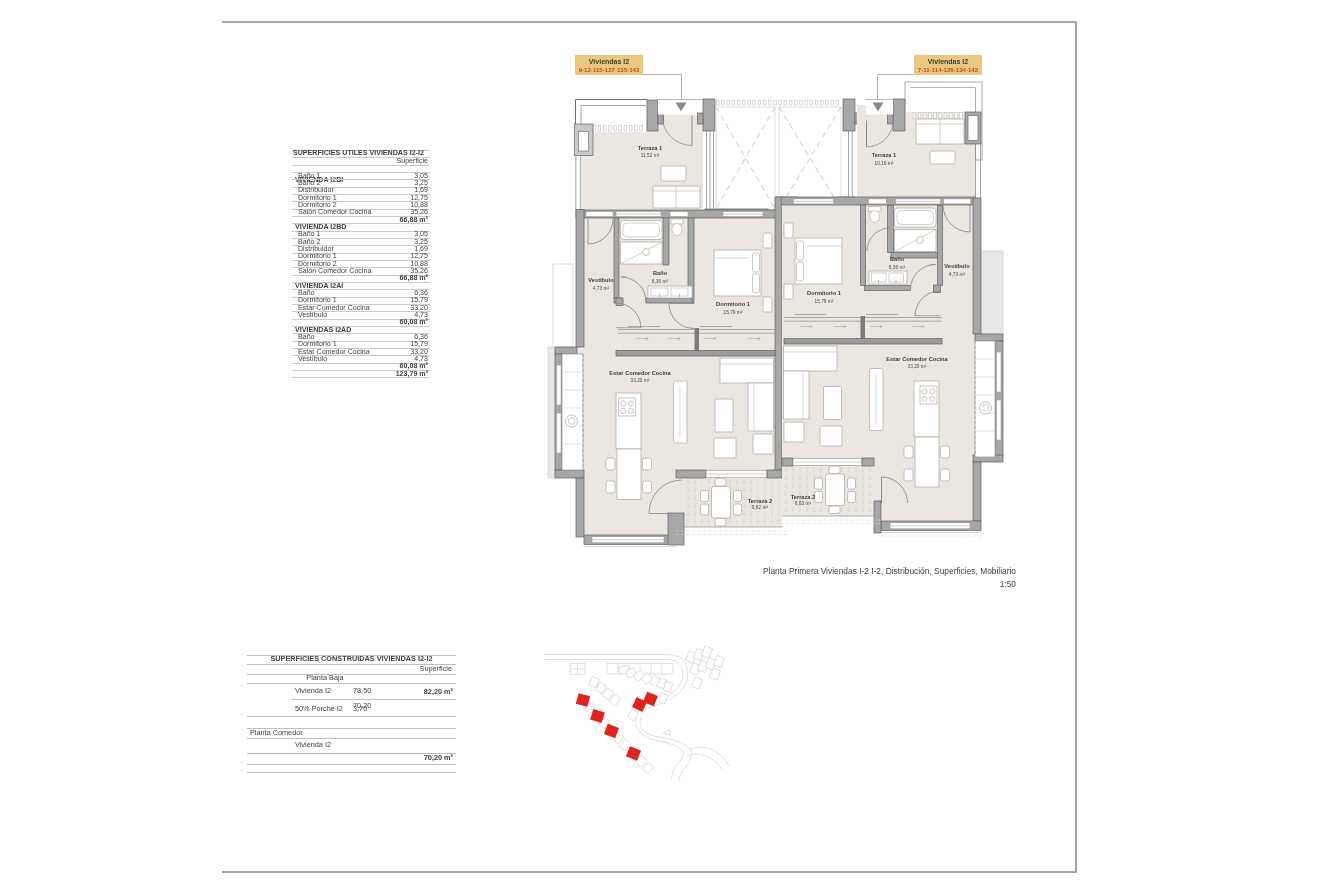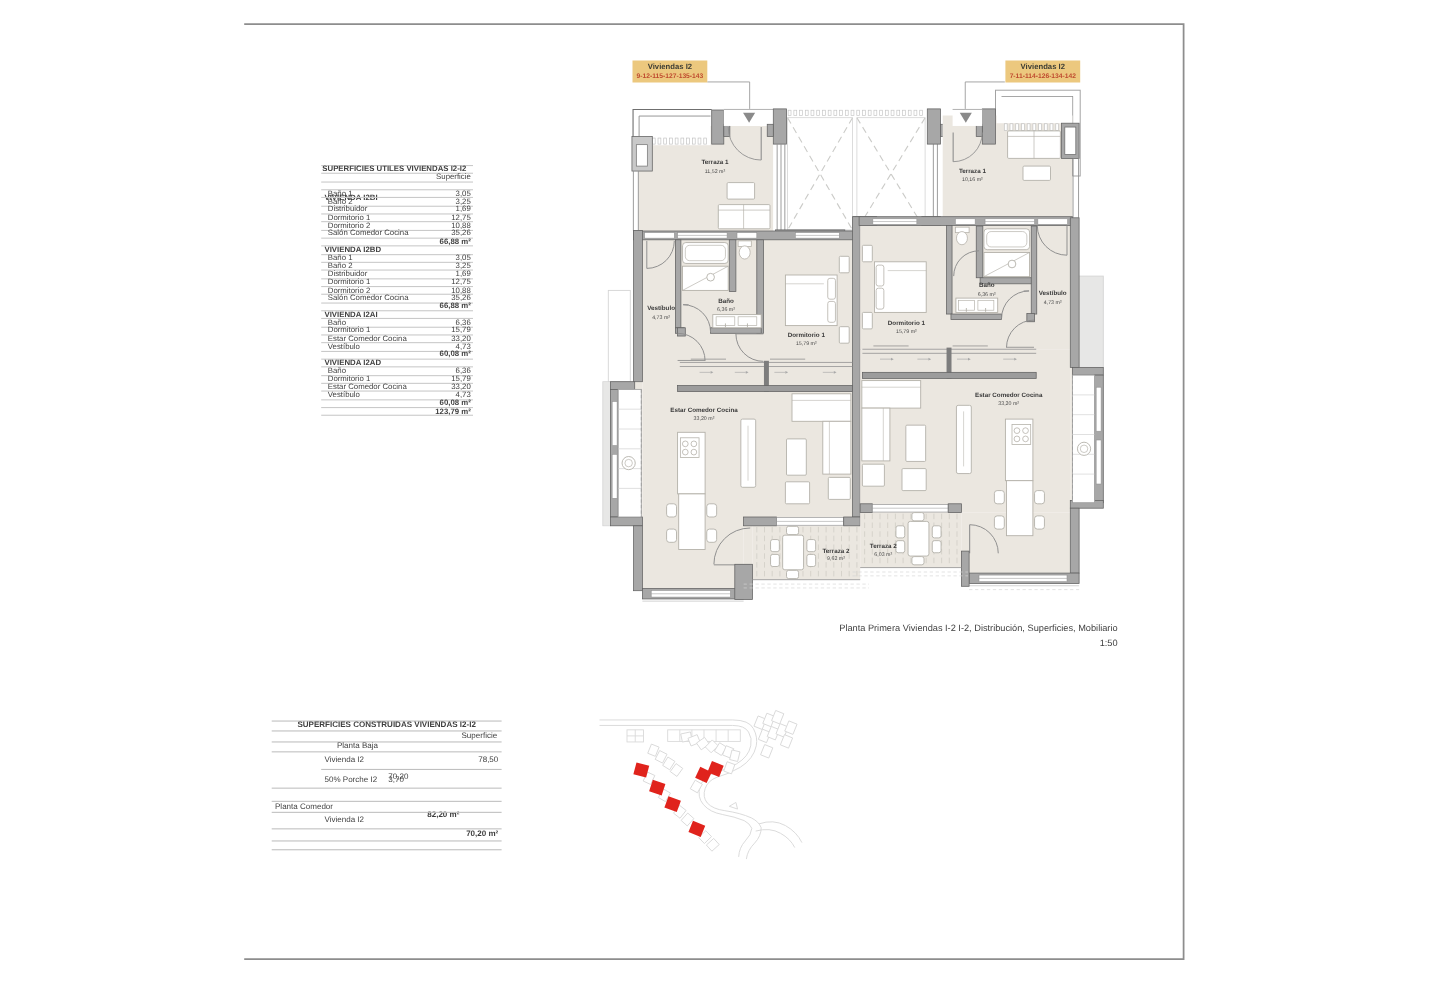--- a/index.html
+++ b/index.html
@@ -746,21 +746,21 @@
 <div class="t1" style="left:348px;top:297.3px;width:80px;text-align:right">15,79</div>
 <div class="tl" style="left:292px;top:303.9px;width:138px"></div>
 <div class="t1" style="left:298px;top:304.6px;width:120px;text-align:left">Estar Comedor Cocina</div>
 <div class="t1" style="left:348px;top:304.6px;width:80px;text-align:right">33,20</div>
 <div class="tl" style="left:292px;top:311.3px;width:138px"></div>
 <div class="t1" style="left:298px;top:312.0px;width:120px;text-align:left">Vestíbulo</div>
 <div class="t1" style="left:348px;top:312.0px;width:80px;text-align:right">4,73</div>
 <div class="tl" style="left:292px;top:318.6px;width:138px"></div>
 <div class="t1 b" style="left:348px;top:319.2px;width:80px;text-align:right">60,08 m²</div>
 <div class="tl" style="left:292px;top:326.0px;width:138px"></div>
-<div class="t1 b" style="left:295px;top:326.6px;width:130px;text-align:left">VIVIENDA I2AD</div>
+<div class="t1 b" style="left:295px;top:326.6px;width:130px;text-align:left">VIVIENDAS I2AD</div>
 <div class="tl" style="left:292px;top:333.3px;width:138px"></div>
 <div class="t1" style="left:298px;top:334.0px;width:120px;text-align:left">Baño</div>
 <div class="t1" style="left:348px;top:334.0px;width:80px;text-align:right">6,36</div>
 <div class="tl" style="left:292px;top:340.6px;width:138px"></div>
 <div class="t1" style="left:298px;top:341.3px;width:120px;text-align:left">Dormitorio 1</div>
 <div class="t1" style="left:348px;top:341.3px;width:80px;text-align:right">15,79</div>
 <div class="tl" style="left:292px;top:348.0px;width:138px"></div>
 <div class="t1" style="left:298px;top:348.7px;width:120px;text-align:left">Estar Comedor Cocina</div>
 <div class="t1" style="left:348px;top:348.7px;width:80px;text-align:right">33,20</div>
 <div class="tl" style="left:292px;top:355.3px;width:138px"></div>
@@ -773,26 +773,26 @@
 <div class="tl" style="left:292px;top:377.3px;width:138px"></div>
 
 <div class="tl" style="left:247px;top:654.5px;width:209px;background:#c0c0c0"></div>
 <div class="t2 b" style="left:247px;top:655.4px;width:209px;text-align:center">SUPERFICIES CONSTRUIDAS VIVIENDAS I2-I2</div>
 <div class="tl" style="left:247px;top:663.5px;width:209px;background:#c0c0c0"></div>
 <div class="t2" style="left:247px;top:664.8px;width:205px;text-align:right">Superficie</div>
 <div class="tl" style="left:247px;top:673.5px;width:209px;background:#c0c0c0"></div>
 <div class="t2" style="left:250px;top:674.4px;width:150px;text-align:center">Planta Baja</div>
 <div class="tl" style="left:247px;top:683px;width:209px;background:#c0c0c0"></div>
 <div class="t2" style="left:295px;top:687.4px;width:150px;text-align:left">Vivienda I2</div>
-<div class="t2" style="left:353px;top:687.4px;width:100px;text-align:right">78,50</div>
+<div class="t2" style="left:353px;top:687.4px;width:100px;">78,50</div>
 <div class="tl" style="left:292px;top:698.5px;width:164px;background:#c0c0c0"></div>
 <div class="t2" style="left:295px;top:705px;width:150px;text-align:left">50% Porche I2</div>
 <div class="t2" style="left:353px;top:705px;width:100px;">3,70</div>
 <div class="tl" style="left:247px;top:716px;width:209px;background:#c0c0c0"></div>
-<div class="t2 b" style="left:353px;top:737px;width:100px;text-align:center">82,20 m²</div>
+<div class="t2 b" style="left:353px;top:688px;width:100px;text-align:right">82,20 m²</div>
 <div class="tl" style="left:247px;top:727.5px;width:209px;background:#c0c0c0"></div>
 <div class="t2" style="left:250px;top:728.8px;width:150px;text-align:left">Planta Comedor</div>
 <div class="tl" style="left:247px;top:737.5px;width:209px;background:#c0c0c0"></div>
 <div class="t2" style="left:295px;top:741px;width:150px;text-align:left">Vivienda I2</div>
 <div class="t2" style="left:353px;top:702px;width:100px;text-align:left">70,20</div>
 <div class="tl" style="left:247px;top:752.5px;width:209px;background:#c0c0c0"></div>
 <div class="t2 b" style="left:353px;top:754.4px;width:100px;text-align:right">70,20 m²</div>
 <div class="tl" style="left:247px;top:763.5px;width:209px;background:#c0c0c0"></div>
 <div class="tl" style="left:247px;top:772px;width:209px;background:#c0c0c0"></div>
 

